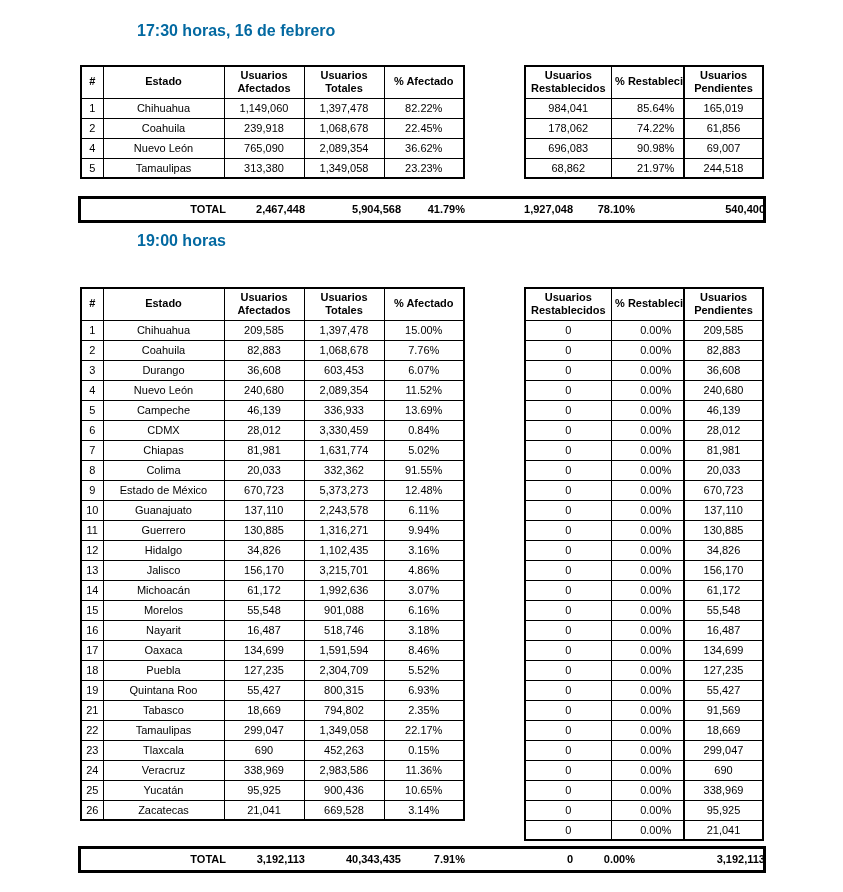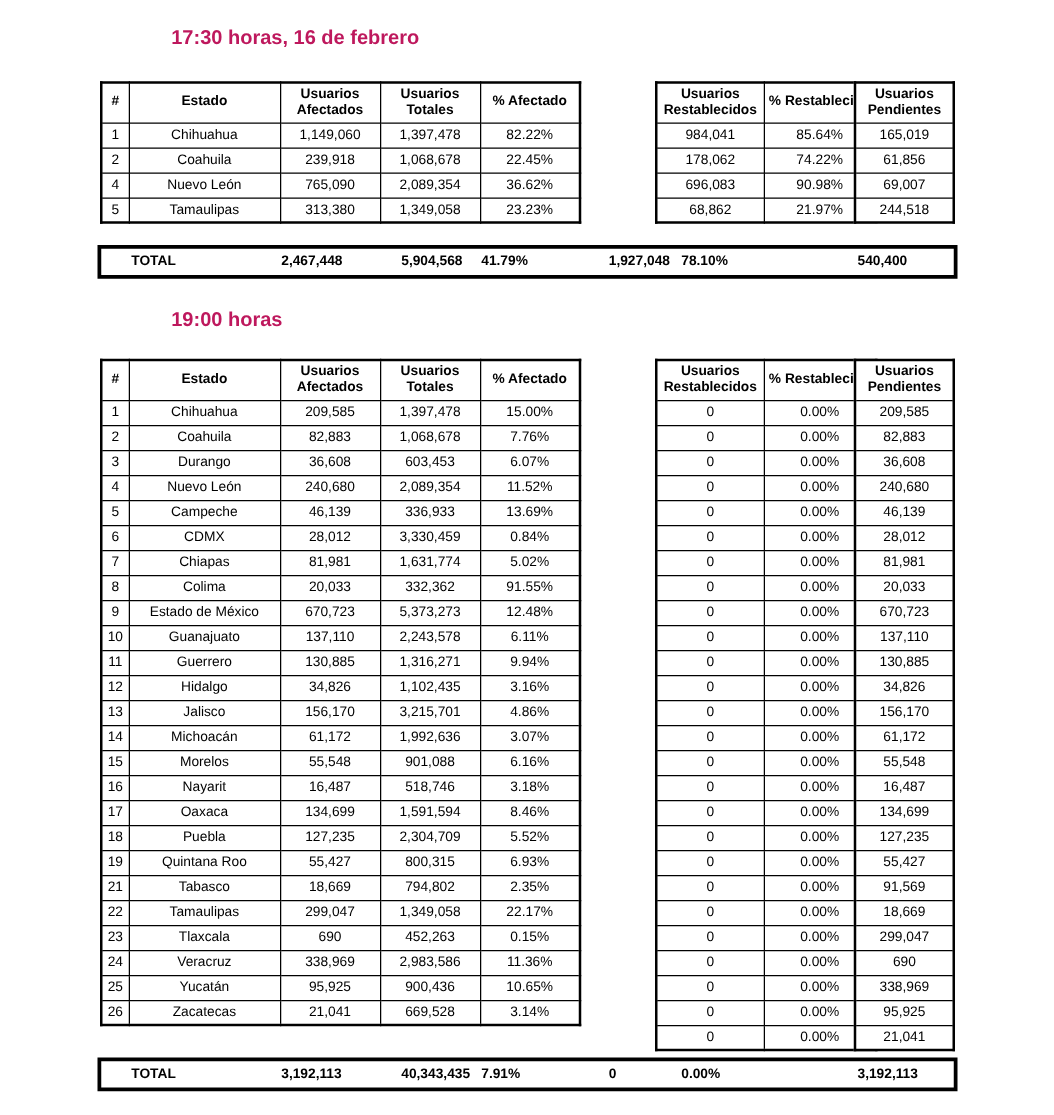--- a/index.html
+++ b/index.html
@@ -11,21 +11,21 @@
     background: #ffffff;
     font-family: "Liberation Sans", sans-serif;
     color: #000;
     overflow: hidden;
   }
   .section-title {
     position: absolute;
     left: 137px;
     font-size: 16px;
     font-weight: bold;
-    color: #be185d;
+    color: #0369a1;
     letter-spacing: 0px;
   }
   .tables-row { position: absolute; }
   table {
     border-collapse: collapse;
     table-layout: fixed;
     background: #fff;
     position: absolute;
     top: 0;
   }
@@ -60,21 +60,21 @@
     border: 3px solid #000;
     background: #fff;
   }
   .total-box span {
     position: absolute;
     top: 0;
     height: 21px;
     line-height: 21px;
     font-size: 11px;
     font-weight: bold;
-    text-align: left;
+    text-align: right;
   }
   .tv-label { left: 24px;  width: 121px; }
   .tv-af    { left: 144px; width: 80px; }
   .tv-tot   { left: 240px; width: 80px; }
   .tv-pa    { left: 304px; width: 80px; }
   .tv-rest  { left: 406px; width: 86px; }
   .tv-pr    { left: 464px; width: 90px; }
   .tv-pen   { left: 605px; width: 79px; }
 </style>
 </head>
@@ -194,21 +194,21 @@
   <div class="total-box" style="top:196px;">
     <span class="tv-label">TOTAL</span>
     <span class="tv-af">2,467,448</span>
     <span class="tv-tot">5,904,568</span>
     <span class="tv-pa">41.79%</span>
     <span class="tv-rest">1,927,048</span>
     <span class="tv-pr">78.10%</span>
     <span class="tv-pen">540,400</span>
   </div>
 
-  <div class="section-title" style="top:248px;">19:00 horas</div>
+  <div class="section-title" style="top:232px;">19:00 horas</div>
 
   <div class="tables-row" style="top:287px; left:0; width:843px; height:555px;">
     <table class="tbl-main">
       <colgroup>
           <col>
           <col>
           <col>
           <col>
           <col>
         </colgroup>

